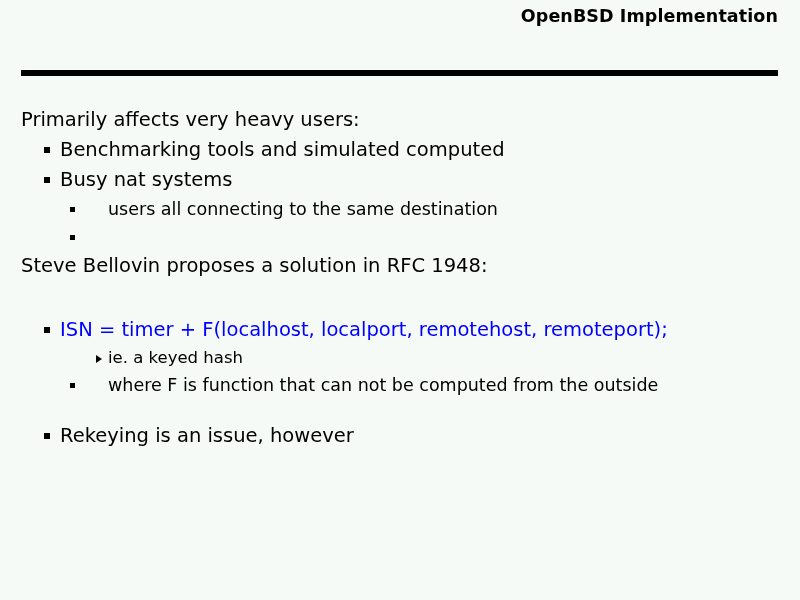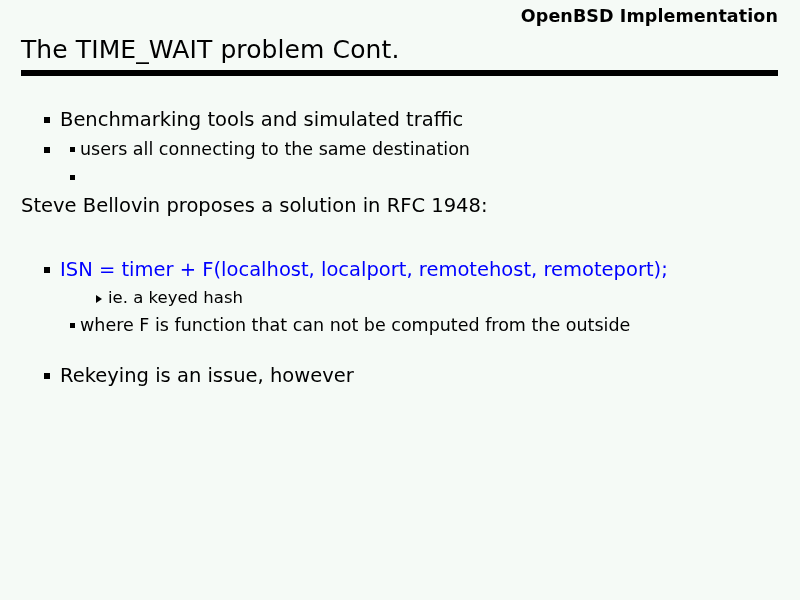--- a/index.html
+++ b/index.html
@@ -91,21 +91,21 @@
     top: 12px;
     width: 6px;
     height: 6px;
     background: #000000;
   }
 
   
   .lvl2 {
     font-size: 17.5px;
     line-height: 28px;
-    padding-left: 80px;
+    padding-left: 108px;
   }
   .lvl2 > .bullet {
     position: absolute;
     left: 70px;
     top: 12px;
     width: 5px;
     height: 5px;
     background: #000000;
   }
 
@@ -132,35 +132,38 @@
 
   .empty-text { display: inline-block; min-height: 1px; }
 </style>
 </head>
 <body>
 
 <div class="slide">
 
   <div class="header-line">OpenBSD Implementation</div>
 
-  <div class="slide-title">The TIME_WAIT problem Cont.</div>
 
   <div class="title-rule"></div>
 
   <div class="body-area">
 
+    <div class="line lvl0">
+      <span>Primarily affects very heavy users:</span>
+    </div>
 
     <div class="line lvl1">
       <span class="bullet"></span>
-      <span>Benchmarking tools and simulated traffic</span>
+      <span>Benchmarking tools and simulated computed</span>
     </div>
 
 
     <div class="line lvl1">
       <span class="bullet"></span>
+      <span>Busy nat systems</span>
     </div>
 
     <div class="line lvl2">
       <span class="bullet"></span>
       <span>users all connecting to the same destination</span>
     </div>
 
     <div class="line lvl2">
       <span class="bullet"></span>
       <span class="empty-text"></span>

